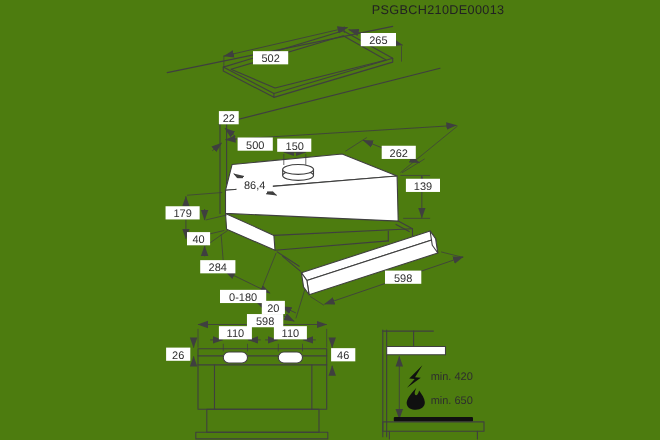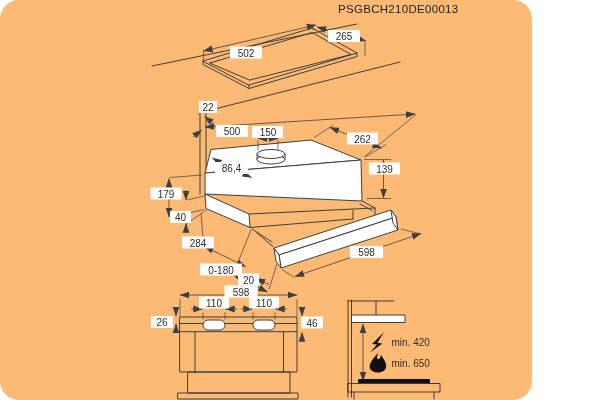--- a/index.html
+++ b/index.html
@@ -1,17 +1,17 @@
 <!DOCTYPE html>
 <html><head>
 <meta charset="utf-8">
 <style>
   html,body{margin:0;padding:0;background:#ffffff;}
-  .stage{position:relative;width:532px;height:400px;background:#fdba74;overflow:hidden;
-         font-family:"Liberation Sans", sans-serif;border-radius:19px;}
+  .stage{position:relative;width:600px;height:400px;background:#4d7c0f;overflow:hidden;
+         font-family:"Liberation Sans", sans-serif;}
   svg{display:block;}
   text{font-family:"Liberation Sans", sans-serif;fill:#2e2e2e;}
   .dim{font-size:10px;}
   .ttl{font-size:11.5px;letter-spacing:.3px;fill:#222;}
   .ln{stroke:#3f3f3f;stroke-width:1;fill:none;stroke-linecap:round;stroke-linejoin:round;}
   .lnf{stroke:#3f3f3f;stroke-width:1;fill:#ffffff;stroke-linejoin:round;}
   .dl{stroke:#3f3f3f;stroke-width:0.8;fill:none;}
   .xl{stroke:#3f3f3f;stroke-width:0.7;fill:none;}
   .bg{fill:#ffffff;stroke:none;}
   .dk{fill:#101010;stroke:none;}

